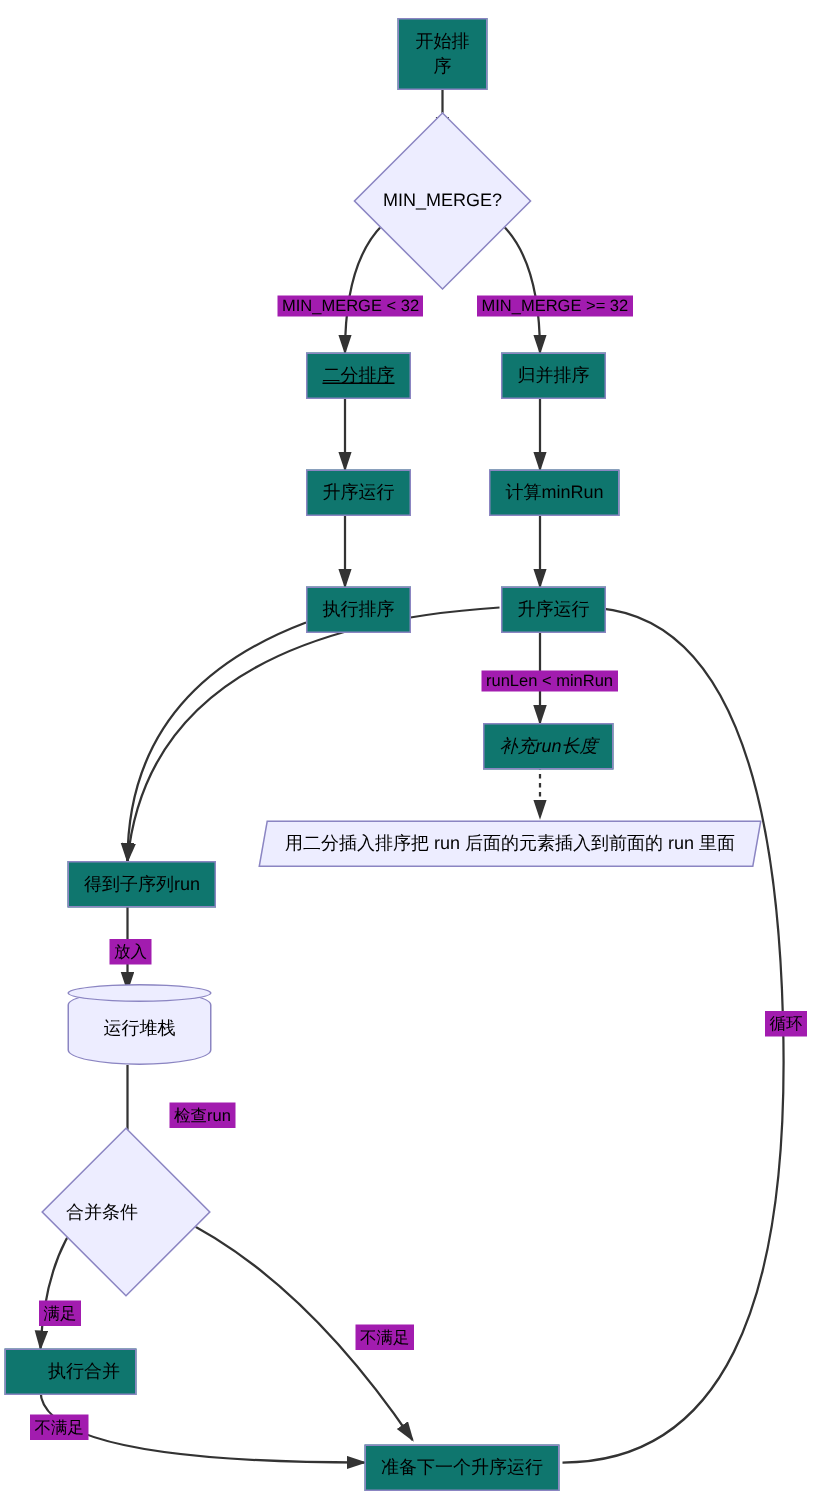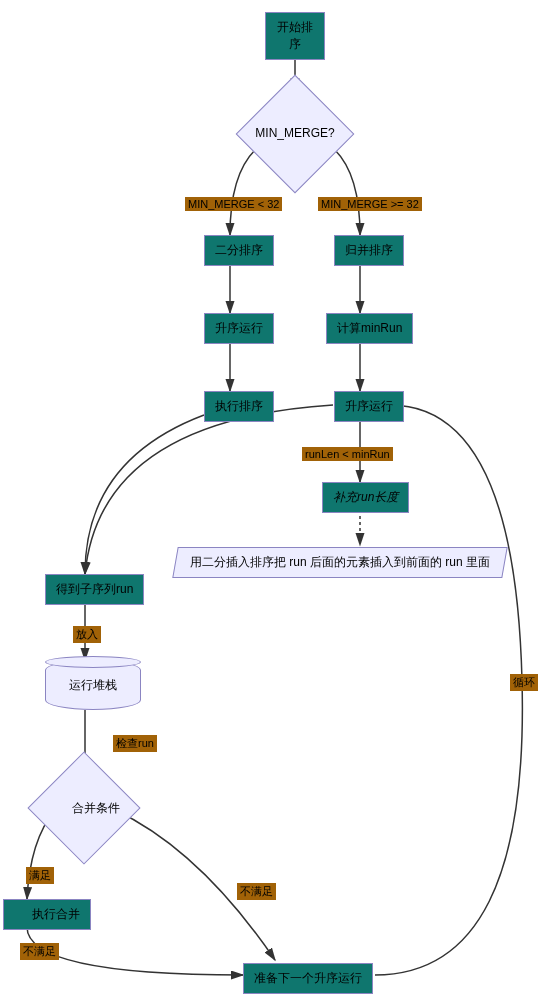--- a/index.html
+++ b/index.html
@@ -57,21 +57,21 @@
   .parallelogram {
     position: absolute;
     background: #ededff;
     border: 1px solid #8b85c2;
     padding: 6px 14px;
     transform: skewX(-10deg);
   }
   .parallelogram > span { display: inline-block; transform: skewX(10deg); }
   .edge-label {
     position: absolute;
-    background: #a16207;
+    background: #a21caf;
     padding: 1px 3px;
     font-size: 11px;
   }
 </style>
 </head>
 <body>
 
 <svg width="547" height="1005">
   <defs>
     <marker id="arrow" markerWidth="10" markerHeight="10" refX="8" refY="3" orient="auto">
@@ -114,21 +114,21 @@
   <path d="M375 975 Q530 975 522 680 Q515 405 390 405" stroke="#333" fill="none" stroke-width="1.5" marker-end="url(#arrow)"></path>
 </svg>
 
 <div class="box" style="left:265px; top:12px; width:60px;">
   <span>开始排序</span>
 </div>
 
 <div class="diamond" style="left:253px; top:92px;"></div>
 <div class="diamond-label" style="left:252px; top:126px; width:86px;">MIN_MERGE?</div>
 
-<div class="box" style="left:204px; top:235px;">
+<div class="box" style="left:204px; top:235px;text-decoration:underline;">
   <span>二分排序</span>
 </div>
 <div class="box" style="left:334px; top:235px;">
   <span>归并排序</span>
 </div>
 
 <div class="box" style="left:204px; top:313px;">
   <span>升序运行</span>
 </div>
 <div class="box" style="left:326px; top:313px;">
@@ -152,31 +152,31 @@
 
 <div class="box" style="left:45px; top:574px;">
   <span>得到子序列run</span>
 </div>
 
 <div class="cylinder" style="left:45px; top:660px;">
   <span style="position:relative;top:-6px;">运行堆栈</span>
 </div>
 
 <div class="diamond" style="left:44px; top:768px; width:80px; height:80px;"></div>
-<div class="diamond-label" style="left:68px; top:800px; width:56px;text-align:center;">合并条件</div>
+<div class="diamond-label" style="left:40px; top:800px; width:56px;text-align:center;">合并条件</div>
 
 <div class="box" style="left:3px; top:899px;padding-left:28px;">
   <span>执行合并</span>
 </div>
 
 <div class="box" style="left:243px; top:963px;">
   <span>准备下一个升序运行</span>
 </div>
 
 <div class="edge-label" style="left:185px; top:197px;">MIN_MERGE &lt; 32</div>
 <div class="edge-label" style="left:318px; top:197px;">MIN_MERGE &gt;= 32</div>
-<div class="edge-label" style="left:302px; top:447px;">runLen &lt; minRun</div>
+<div class="edge-label" style="left:321px; top:447px;">runLen &lt; minRun</div>
 <div class="edge-label" style="left:73px; top:626px;">放入</div>
 <div class="edge-label" style="left:65px; top:735px;margin-left:48px;">检查run</div>
 <div class="edge-label" style="left:26px; top:867px;">满足</div>
 <div class="edge-label" style="left:237px; top:883px;">不满足</div>
 <div class="edge-label" style="left:20px; top:943px;">不满足</div>
 <div class="edge-label" style="left:510px; top:674px;">循环</div>
 
 </body></html>

